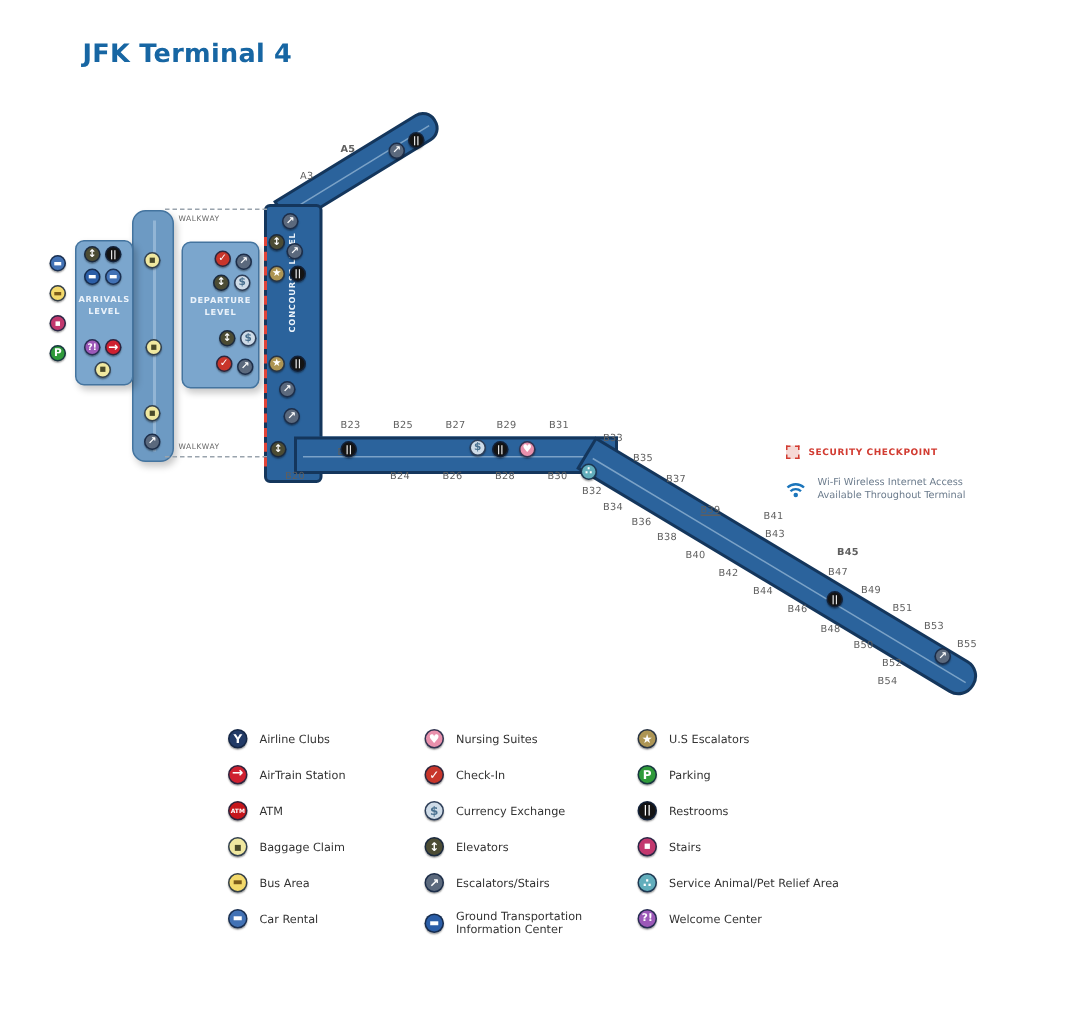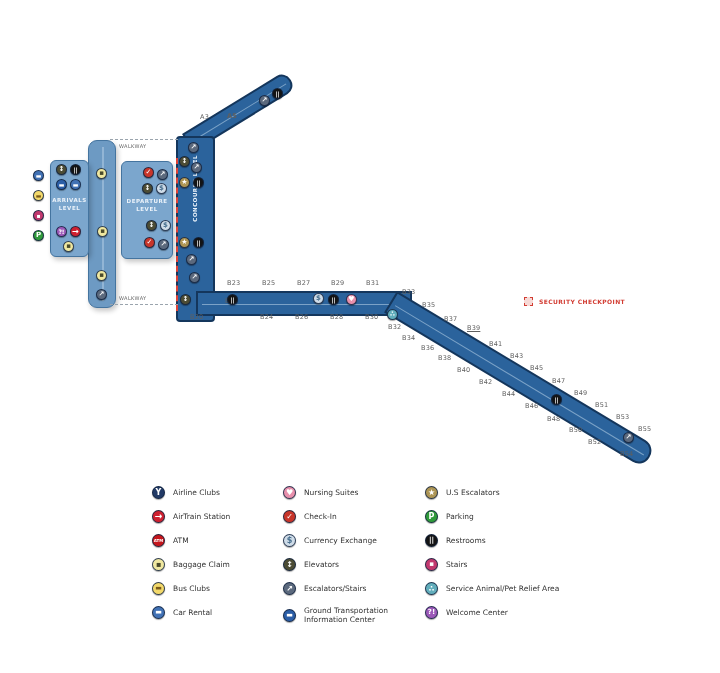--- a/index.html
+++ b/index.html
@@ -55,20 +55,21 @@
   #security-row{display:flex;align-items:center;gap:6px;}
   #security-swatch{width:7px;height:7px;border:1px dashed #d23c32;background:#f6d9d6;}
   #security-label{font-size:6px;color:#d23c32;letter-spacing:.4px;font-weight:bold;}
   #wifi-row{display:flex;align-items:flex-start;gap:6px;margin-top:11px;}
   .wifi-text{font-size:6.5px;color:#6b7b8c;line-height:1.35;}
 </style>
 </head>
 <body>
 
 <div id="page">
+  <div id="page-title">JFK Terminal 4</div>
 
   <div id="terminal-map" style="position:absolute;left:0;top:0;width:720px;height:500px;">
 
     <div class="shape" id="strip-walkway">
         <div class="vcenter-line"></div>
       </div>
     <div class="shape light" id="block-arrivals"></div>
     <div class="shape light" id="block-departure"></div>
 
     <div class="shape dark" id="arm-upper">
@@ -86,56 +87,56 @@
     <div class="dash-line" id="dash-bottom"></div>
     <div id="security-dash"></div>
 
     <div class="level-label" id="arrivals-label">ARRIVALS LEVEL</div>
     <div class="level-label" id="departure-label">DEPARTURE LEVEL</div>
     <div class="level-label" id="concourse-label">CONCOURSE LEVEL</div>
     <div class="walkway-label" id="walkway-top-label">WALKWAY</div>
     <div class="walkway-label" id="walkway-bottom-label">WALKWAY</div>
 
   <span class="gate" style="left: 200px; top: 113px; text-align: center;">A3</span>
-      <span class="gate" style="left: 227px; top: 112px; font-weight: bold;">A5</span>
+      <span class="gate" style="left: 227px; top: 95px; font-weight: bold;">A5</span>
       <span class="gate" style="left: 227px; top: 279px;">B23</span>
       <span class="gate" style="left: 262px; top: 279px;">B25</span>
       <span class="gate" style="left: 297px; top: 279px;">B27</span>
       <span class="gate" style="left: 331px; top: 279px;">B29</span>
       <span class="gate" style="left: 366px; top: 279px;">B31</span>
       <span class="gate" style="left: 190px; top: 313px;">B20</span>
       <span class="gate" style="left: 225px; top: 297px;">B22</span>
       <span class="gate" style="left: 260px; top: 313px; text-align: center;">B24</span>
       <span class="gate" style="left: 295px; top: 313px;">B26</span>
       <span class="gate" style="left: 330px; top: 313px;">B28</span>
       <span class="gate" style="left: 365px; top: 313px;">B30</span>
       <span class="gate" style="left: 402px; top: 288px;">B33</span>
       <span class="gate" style="left: 422px; top: 301px;">B35</span>
       <span class="gate" style="left: 444px; top: 315px;">B37</span>
-      <span class="gate" style="left: 467px; top: 324px; text-decoration: underline;">B39</span>
-      <span class="gate" style="left: 489px; top: 340px;">B41</span>
+      <span class="gate" style="left: 467px; top: 336px; text-decoration: underline;">B39</span>
+      <span class="gate" style="left: 509px; top: 340px;">B41</span>
       <span class="gate" style="left: 510px; top: 352px;">B43</span>
-      <span class="gate" style="left: 530px; top: 364px;">B45</span>
+      <span class="gate" style="left: 558px; top: 364px; font-weight: bold;">B45</span>
       <span class="gate" style="left: 552px; top: 377px;">B47</span>
       <span class="gate" style="left: 574px; top: 389px;">B49</span>
       <span class="gate" style="left: 595px; top: 401px;">B51</span>
       <span class="gate" style="left: 616px; top: 413px;">B53</span>
       <span class="gate" style="left: 638px; top: 425px;">B55</span>
       <span class="gate" style="left: 388px; top: 323px;">B32</span>
       <span class="gate" style="left: 402px; top: 334px;">B34</span>
       <span class="gate" style="left: 421px; top: 344px;">B36</span>
       <span class="gate" style="left: 438px; top: 354px;">B38</span>
       <span class="gate" style="left: 457px; top: 366px;">B40</span>
       <span class="gate" style="left: 479px; top: 378px;">B42</span>
       <span class="gate" style="left: 502px; top: 390px;">B44</span>
       <span class="gate" style="left: 525px; top: 402px;">B46</span>
       <span class="gate" style="left: 547px; top: 415px;">B48</span>
       <span class="gate" style="left: 569px; top: 426px;">B50</span>
       <span class="gate" style="left: 588px; top: 438px;">B52</span>
-      <span class="gate" style="left: 620px; top: 450px;">B54</span>
+      <span class="gate" style="left: 585px; top: 450px;">B54</span>
       <span class="po on-map" style="height: 11px; width: 11px; background: rgb(66, 114, 181); color: rgb(255, 255, 255); font-size: 6px; left: 33px; top: 170px;">▬</span>
       <span class="po on-map" style="height: 11px; width: 11px; background: rgb(243, 217, 107); color: rgb(122, 90, 26); font-size: 6px; left: 33px; top: 190px;">▬</span>
       <span class="po on-map" style="height: 11px; width: 11px; background: rgb(194, 56, 110); color: rgb(255, 255, 255); font-size: 6px; left: 33px; top: 210px;">▪</span>
       <span class="po on-map" style="height: 11px; width: 11px; background: rgb(47, 154, 58); color: rgb(255, 255, 255); font-size: 7px; left: 33px; top: 230px;">P</span>
       <span class="po on-map" style="height: 11px; width: 11px; background: rgb(76, 76, 52); color: rgb(255, 255, 255); font-size: 7px; left: 56px; top: 164px;">↕</span>
       <span class="po on-map" style="height: 11px; width: 11px; background: rgb(20, 20, 20); color: rgb(255, 255, 255); font-size: 6px; left: 70px; top: 164px;">||</span>
       <span class="po on-map" style="height: 11px; width: 11px; background: rgb(43, 94, 167); color: rgb(255, 255, 255); font-size: 6px; left: 56px; top: 179px;">▬</span>
       <span class="po on-map" style="height: 11px; width: 11px; background: rgb(66, 114, 181); color: rgb(255, 255, 255); font-size: 6px; left: 70px; top: 179px;">▬</span>
       <span class="po on-map" style="height: 11px; width: 11px; background: rgb(156, 89, 184); color: rgb(255, 255, 255); font-size: 6px; left: 56px; top: 226px;">?!</span>
       <span class="po on-map" style="height: 11px; width: 11px; background: rgb(207, 32, 48); color: rgb(255, 255, 255); font-size: 8px; left: 70px; top: 226px;">→</span>
@@ -171,20 +172,33 @@
       <span class="po on-map" style="height: 11px; width: 11px; background: rgb(98, 174, 188); color: rgb(255, 255, 255); font-size: 7px; left: 387px; top: 309px;">∴</span>
       <span class="po on-map" style="height: 11px; width: 11px; background: rgb(20, 20, 20); color: rgb(255, 255, 255); font-size: 6px; left: 551px; top: 394px;">||</span>
       <span class="po on-map" style="height: 11px; width: 11px; background: rgb(91, 105, 125); color: rgb(255, 255, 255); font-size: 7px; left: 623px; top: 432px;">↗</span>
     </div>
 
   <div id="side-legend">
     <div id="security-row">
       <span id="security-swatch"></span>
       <span id="security-label">SECURITY CHECKPOINT</span>
     </div>
+    <div id="wifi-row">
+      <span>
+        <svg width="15" height="13" viewBox="0 0 15 13">
+          <path d="M1 6 A8 8 0 0 1 12 6" fill="none" stroke="#1b75bb" stroke-width="1.6"></path>
+          <path d="M3 8.5 A5 5 0 0 1 10 8.5" fill="none" stroke="#1b75bb" stroke-width="1.6"></path>
+          <circle cx="6.5" cy="11" r="1.5" fill="#1b75bb"></circle>
+        </svg>
+      </span>
+      <span class="wifi-text">
+        <span>Wi-Fi Wireless Internet Access</span><br>
+        <span>Available Throughout Terminal</span>
+      </span>
+    </div>
   </div>
 
   <div class="legend-col" id="legend-col-1">
       <div class="legend-row">
         <span class="po" style="height: 13px; width: 13px; background: rgb(34, 58, 102); color: rgb(255, 255, 255); font-size: 8px;">Y</span>
         <span class="legend-label">Airline Clubs</span>
       </div>
       <div class="legend-row">
         <span class="po" style="height: 13px; width: 13px; background: rgb(207, 32, 48); color: rgb(255, 255, 255); font-size: 9px;">→</span>
         <span class="legend-label">AirTrain Station</span>
@@ -192,21 +206,21 @@
       <div class="legend-row">
         <span class="po" style="height: 13px; width: 13px; background: rgb(198, 22, 28); color: rgb(255, 255, 255); font-size: 4px;">ATM</span>
         <span class="legend-label">ATM</span>
       </div>
       <div class="legend-row">
         <span class="po" style="height: 13px; width: 13px; background: rgb(240, 232, 160); color: rgb(74, 74, 42); font-size: 8px;">▪</span>
         <span class="legend-label">Baggage Claim</span>
       </div>
       <div class="legend-row">
         <span class="po" style="height: 13px; width: 13px; background: rgb(243, 217, 107); color: rgb(122, 90, 26); font-size: 7px;">▬</span>
-        <span class="legend-label">Bus Clubs</span>
+        <span class="legend-label">Bus Area</span>
       </div>
       <div class="legend-row">
         <span class="po" style="height: 13px; width: 13px; background: rgb(66, 114, 181); color: rgb(255, 255, 255); font-size: 7px;">▬</span>
         <span class="legend-label">Car Rental</span>
       </div>
     </div>
   <div class="legend-col" id="legend-col-2">
       <div class="legend-row">
         <span class="po" style="height: 13px; width: 13px; background: rgb(232, 144, 172); color: rgb(255, 255, 255); font-size: 8px;">♥</span>
         <span class="legend-label">Nursing Suites</span>

